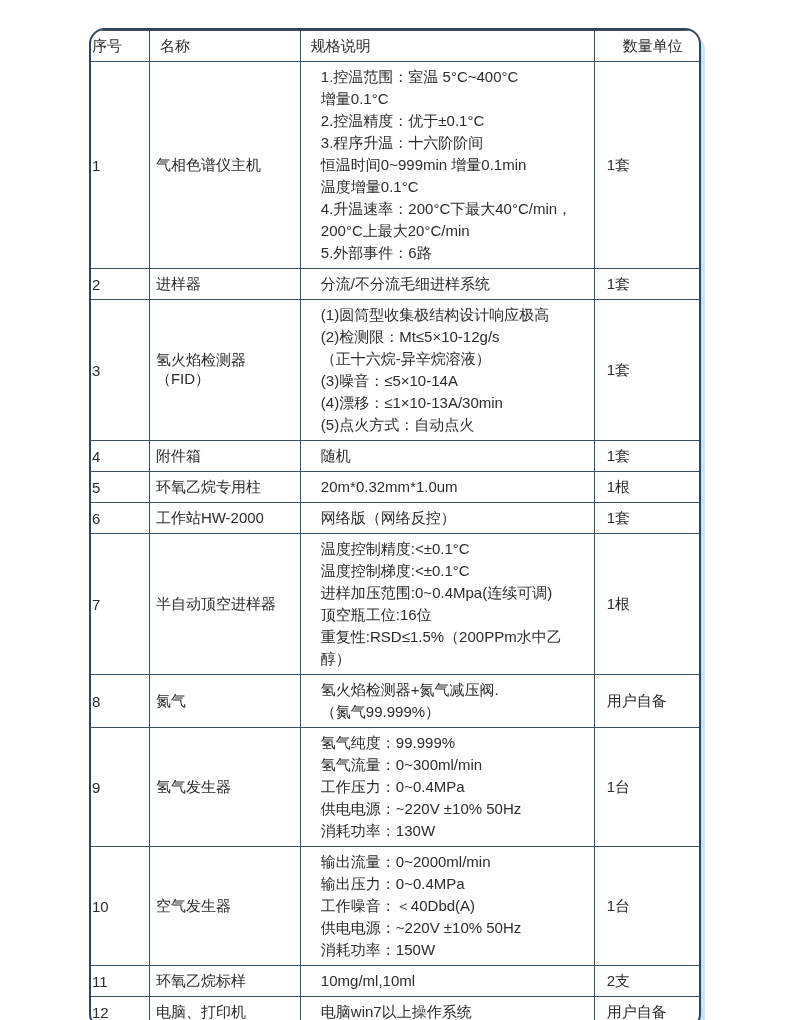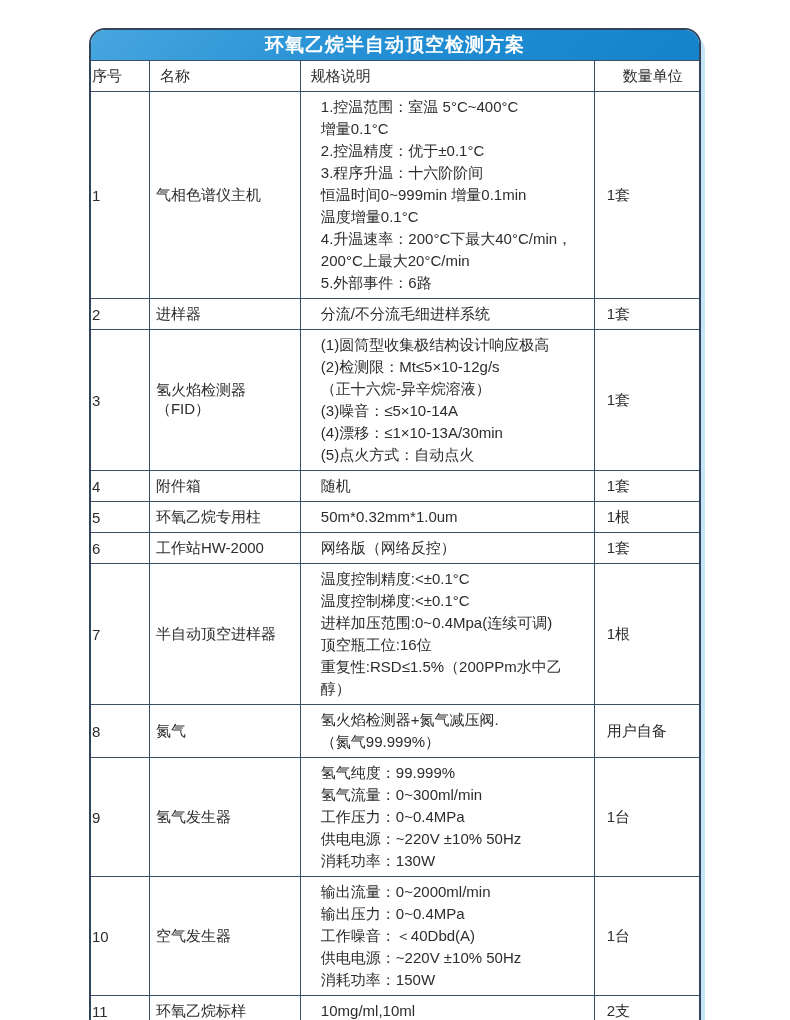--- a/index.html
+++ b/index.html
@@ -69,23 +69,20 @@
 
   tbody tr { min-height: 31px; }
   tbody td { height: 31px; }
 </style>
 </head>
 <body>
 
 <div class="page">
   <div class="card">
 
-    <div class="title-bar">
-      <span class="title">环氧乙烷半自动顶空检测方案</span>
-    </div>
 
     <table class="spec-table">
       <thead>
         <tr>
           <th class="c-no">序号</th>
           <th class="c-name">名称</th>
           <th class="c-spec">规格说明</th>
           <th class="c-qty">数量单位</th>
         </tr>
       </thead>
@@ -123,21 +120,21 @@
         </tr>
         <tr>
           <td class="c-no">4</td>
           <td class="c-name">附件箱</td>
           <td class="c-spec">随机</td>
           <td class="c-qty">1套</td>
         </tr>
         <tr>
           <td class="c-no">5</td>
           <td class="c-name">环氧乙烷专用柱</td>
-          <td class="c-spec">50m*0.32mm*1.0um</td>
+          <td class="c-spec">20m*0.32mm*1.0um</td>
           <td class="c-qty">1根</td>
         </tr>
         <tr>
           <td class="c-no">6</td>
           <td class="c-name">工作站HW-2000</td>
           <td class="c-spec">网络版（网络反控）</td>
           <td class="c-qty">1套</td>
         </tr>
         <tr>
           <td class="c-no">7</td>

